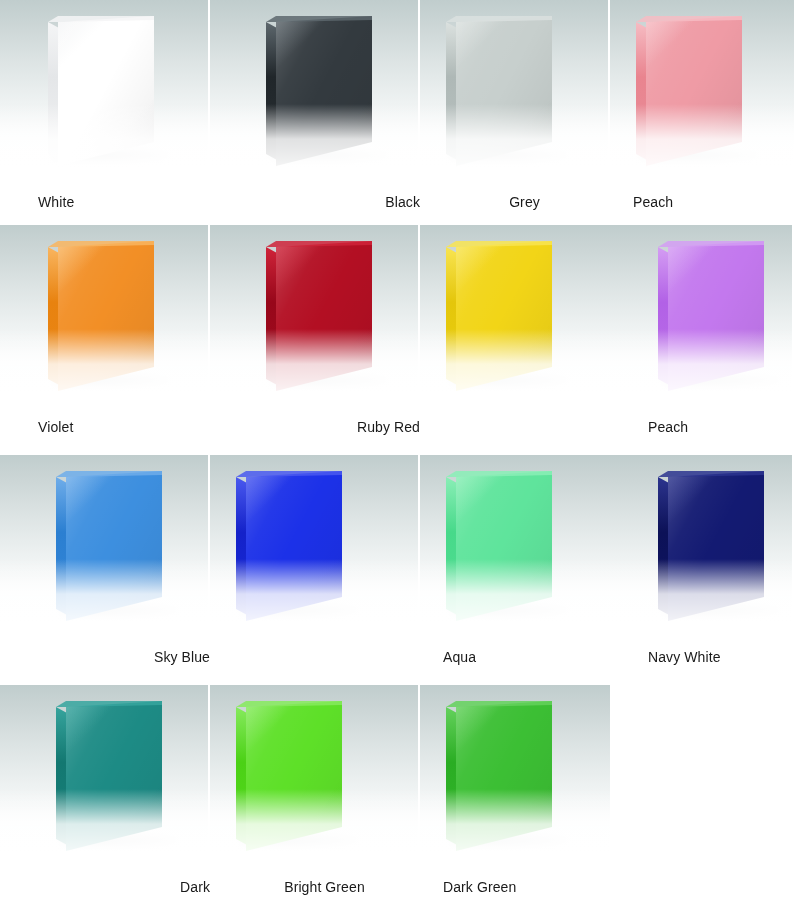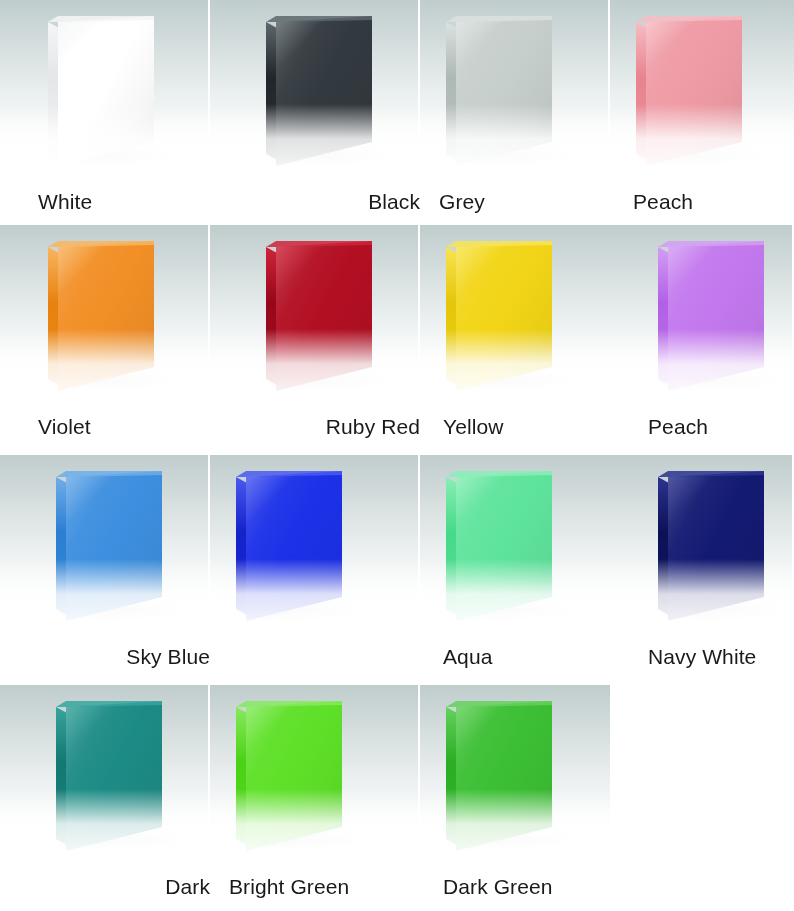--- a/index.html
+++ b/index.html
@@ -83,31 +83,31 @@
     pointer-events:none;
   }
 
   .caption{
     position:absolute;
     left:0;right:0;
     top:182px;
     height:40px;
     display:flex;
     align-items:center;
-    font-size:21px;
+    font-size:14px;
     color:#1a1a1a;
     letter-spacing:.1px;
     background:#ffffff;
   }
   .caption span{display:block;}
 
   
   .c0 .caption{padding-left:38px;}
   .c1 .caption{padding-left:42px;justify-content:flex-end;}
-  .c2 .caption{padding-left:19px;}
+  .c2 .caption{padding-left:19px;justify-content:center;}
   .c3 .caption{padding-left:23px;}
 
   
   .c0 .plate{left:48px;}
   .c1 .plate{left:56px;}
   .c2 .plate{left:26px;}
   .c3 .plate{left:26px;}
 
   
   .c2 .stage{right:2px;}
@@ -204,23 +204,20 @@
     <div class="swatch-cell c3">
       <div class="stage">
         <div class="plate">
           <div class="shadow"></div>
           <div class="edge" style="background: linear-gradient(rgb(248, 228, 81) 0%, rgb(228, 198, 11) 40%, rgb(234, 208, 15) 100%);"></div>
           <div class="face" style="background: linear-gradient(135deg, rgb(248, 228, 81) 0%, rgb(242, 213, 23) 22%, rgb(242, 213, 23) 72%, rgb(234, 208, 15) 100%);"></div>
           <div class="gloss"></div>
           <div class="top" style="background: rgb(248, 228, 81);"></div>
         </div>
       </div>
-      <div class="caption">
-        <span>Yellow</span>
-      </div>
     </div>
     <div class="swatch-cell c0">
       <div class="stage">
         <div class="plate">
           <div class="shadow"></div>
           <div class="edge" style="background: linear-gradient(rgb(212, 157, 243) 0%, rgb(178, 97, 230) 40%, rgb(186, 110, 232) 100%);"></div>
           <div class="face" style="background: linear-gradient(135deg, rgb(212, 157, 243) 0%, rgb(195, 120, 238) 22%, rgb(195, 120, 238) 72%, rgb(186, 110, 232) 100%);"></div>
           <div class="gloss"></div>
           <div class="top" style="background: rgb(212, 157, 243);"></div>
         </div>

